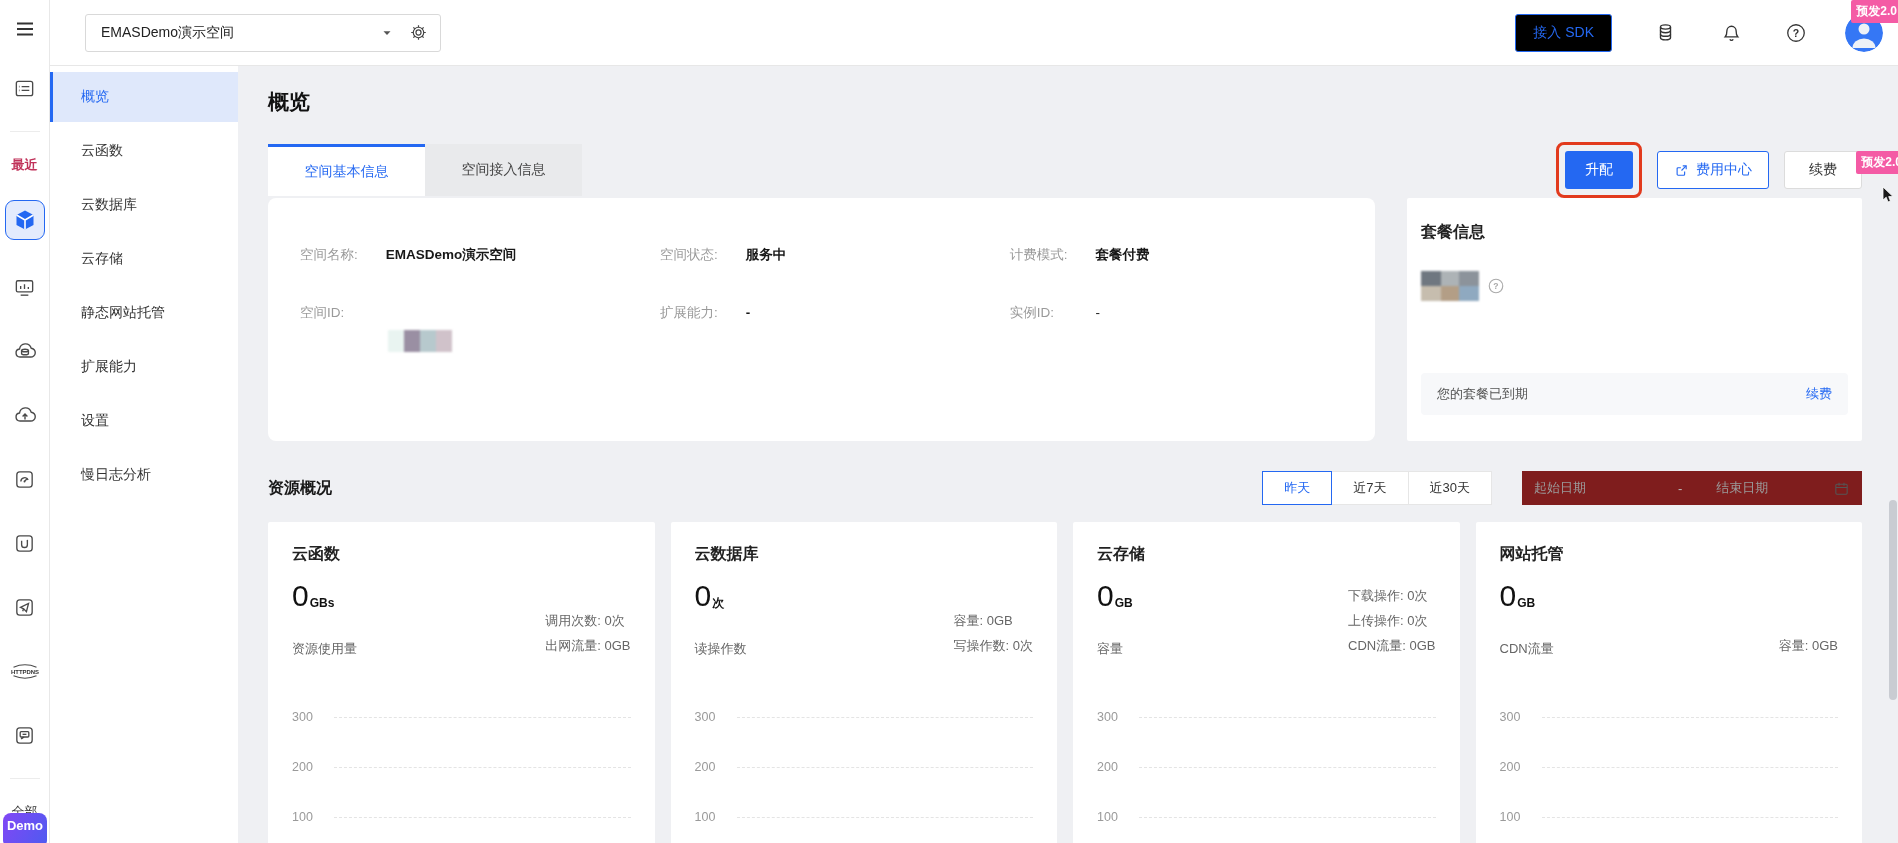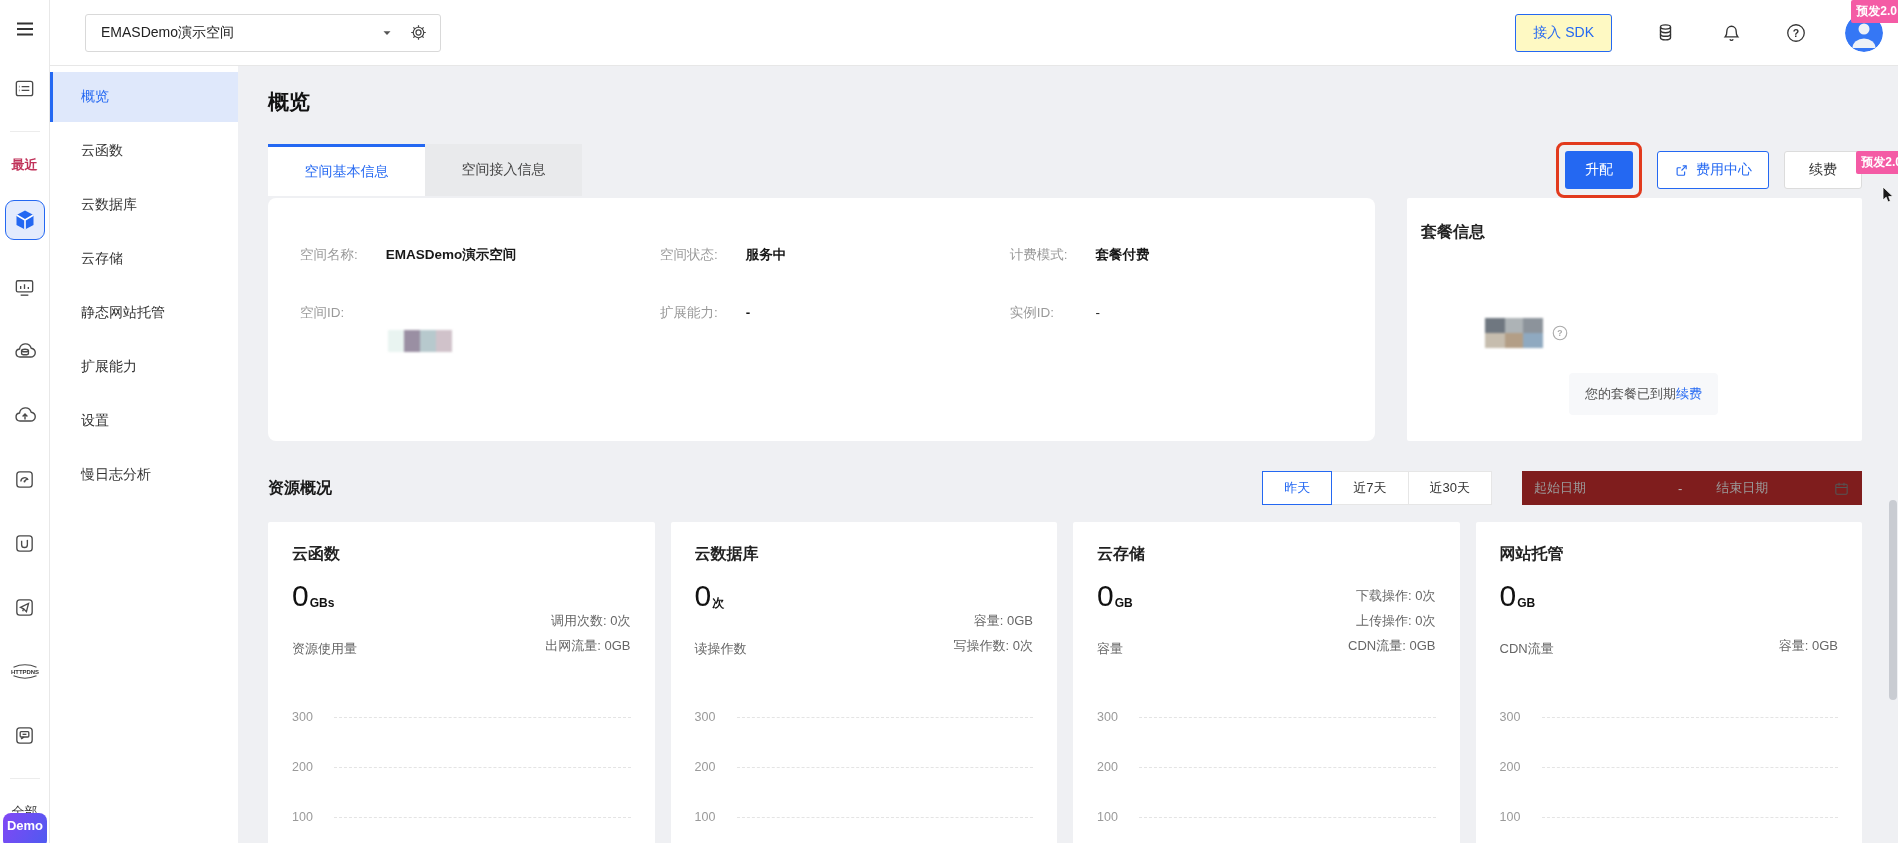--- a/index.html
+++ b/index.html
@@ -20,21 +20,21 @@
   
   .right-col { flex:1; display:flex; flex-direction:column; min-width:0; }
 
   
   .topbar { height:66px; background:#fff; border-bottom:1px solid #E7E7E7; display:flex; align-items:center; padding:0 15px 0 35px; flex-shrink:0; }
   .ws-select { width:356px; height:38px; border:1px solid #D9D9D9; border-radius:3px; display:flex; align-items:center; padding:0 12px 0 15px; cursor:pointer; background:#fff; }
   .ws-select .ws-label { font-size:14px; color:#222; }
   .ws-select .caret { margin-left:auto; }
   .ws-select .gear { margin-left:16px; display:flex; }
   .topbar-right { margin-left:auto; display:flex; align-items:center; }
-  .sdk-btn { height:34px; padding:18px 17px; border:1px solid #2468F2; border-radius:3px; color:#2468F2; font-size:14px; background:#fef9c3; display:flex; align-items:center; cursor:pointer; }
+  .sdk-btn { height:34px; padding:18px 17px; border:1px solid #2468F2; border-radius:3px; color:#2468F2; font-size:14px; background:#000000; display:flex; align-items:center; cursor:pointer; }
   .tb-icon { margin-left:42px; cursor:pointer; display:flex; }
   .avatar { width:38px; height:38px; border-radius:50%; overflow:hidden; margin-left:38px; cursor:pointer; position:relative; }
   .pink-badge { background:#F45BA5; color:#fff; font-size:12px; font-weight:bold; padding:3px 5px; border-radius:2px; white-space:nowrap; }
   .badge-top { position:absolute; top:0; right:-4px; z-index:30; }
 
   
   .body-row { flex:1; display:flex; min-height:0; }
 
   
   .sidebar { width:188px; background:#fff; flex-shrink:0; padding-top:6px; }
@@ -59,21 +59,21 @@
 
   
   .cards-row { display:flex; gap:32px; }
   .info-card { flex:1; background:#fff; border-radius:8px; padding:48px 32px 30px 32px; min-height:243px; }
   .info-grid { display:grid; grid-template-columns:1.08fr 1.05fr 1fr; row-gap:40px; }
   .field { font-size:13.5px; }
   .field .flabel { color:#9A9A9A; display:inline-block; min-width:82px; }
   .field .fvalue { color:#181818; font-weight:700; }
   .blur-id { display:flex; margin:8px 0 0 88px; filter:blur(1.2px); border-radius:1px; overflow:hidden; }
   .blur-id span { width:16px; height:22px; display:block; }
-  .plan-card { width:455px; background:#fff; border-radius:2px; padding:24px 14px 26px 14px; display:flex; flex-direction:row; flex-shrink:0; }
+  .plan-card { width:455px; background:#fff; border-radius:2px; padding:24px 14px 26px 14px; display:flex; flex-direction:column; flex-shrink:0; }
   .plan-title { font-size:16px; font-weight:700; color:#222; }
   .plan-blur-row { display:flex; align-items:center; margin-top:28px; }
   .blur-plan { display:grid; grid-template-columns:20px 18px 20px; grid-auto-rows:15px; filter:blur(1.3px); }
   .plan-help { margin-left:8px; display:flex; }
   .plan-bar { margin-top:auto; background:#F7F8FA; border-radius:4px; height:42px; display:flex; align-items:center; padding:0 16px; font-size:13px; color:#555; }
   .plan-bar .renew-link { margin-left:auto; color:#2468F2; cursor:pointer; }
 
   
   .res-header { display:flex; align-items:center; margin-top:30px; }
   .res-title { font-size:16px; font-weight:700; color:#181818; }
@@ -85,21 +85,21 @@
   .date-box .cal { margin-left:auto; display:flex; cursor:pointer; }
 
   .res-cards { display:grid; grid-template-columns:repeat(4,1fr); gap:16px; margin-top:17px; }
   .res-card { background:#fff; border-radius:2px; padding:22px 24px; height:400px; }
   .rc-title { font-size:16px; font-weight:700; color:#222; }
   .rc-body { display:flex; margin-top:14px; }
   .rc-left { flex:1; }
   .rc-big { font-size:30px; font-weight:500; color:#111; line-height:34px; }
   .rc-big .unit { font-size:12px; font-weight:700; position:relative; top:1px; left:1px; }
   .rc-label { font-size:13px; color:#666; margin-top:21px; }
-  .rc-stats { text-align:right; align-self:flex-end; font-size:13px; color:#666; line-height:25px; white-space:nowrap; }
+  .rc-stats { text-align:left; align-self:flex-end; font-size:13px; color:#666; line-height:25px; white-space:nowrap; }
   .chart { margin-top:34px; }
   .tick-row { height:50px; display:flex; align-items:center; }
   .tick-row .tick { font-size:12.5px; color:#9A9A9A; min-width:28px; }
   .tick-row .gridline { flex:1; border-top:1px dashed #E4E4E4; margin-left:14px; }
 
   
   .scrollbar-thumb { position:absolute; right:1px; top:500px; width:8px; height:200px; background:#C9CCD2; border-radius:4px; cursor:grab; }
   .cursor-arrow { position:absolute; right:2px; top:186px; z-index:40; }
 
   svg { display:block; }

